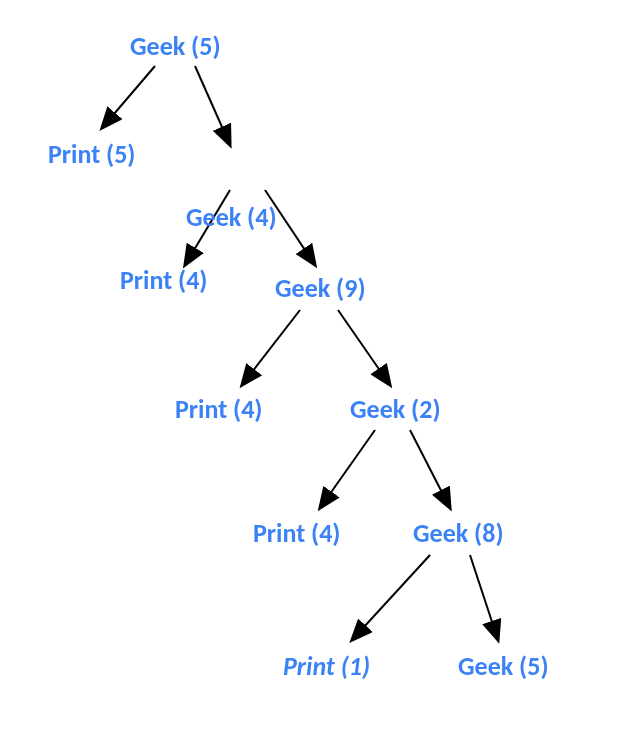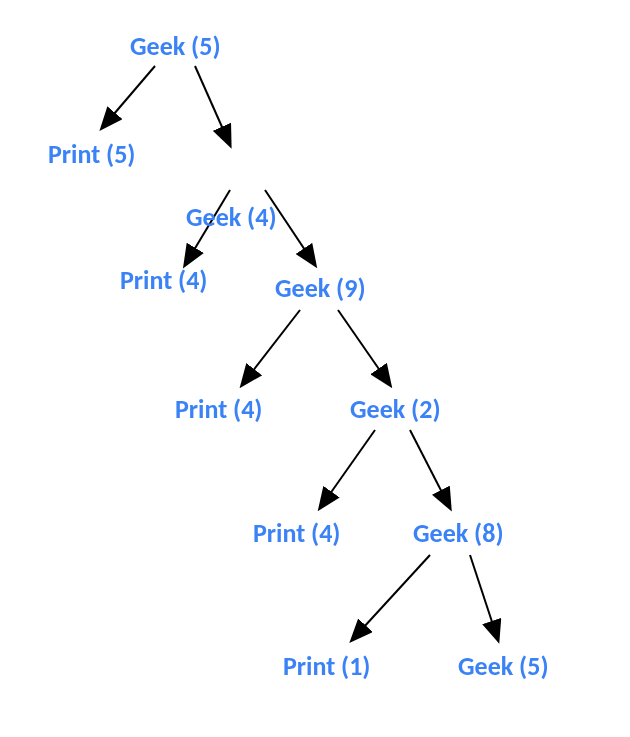--- a/index.html
+++ b/index.html
@@ -71,14 +71,14 @@
 
 <div class="node" style="left:130px; top:30px;">Geek (5)</div>
 <div class="node" style="left:48px; top:138px;">Print (5)</div>
 <div class="node" style="left:186px; top:153px;margin-top:48px;">Geek (4)</div>
 <div class="node" style="left:120px; top:264px;">Print (4)</div>
 <div class="node" style="left:275px; top:272px;">Geek (9)</div>
 <div class="node" style="left:175px; top:393px;">Print (4)</div>
 <div class="node" style="left:350px; top:393px;">Geek (2)</div>
 <div class="node" style="left:253px; top:517px;">Print (4)</div>
 <div class="node" style="left:413px; top:517px;">Geek (8)</div>
-<div class="node" style="left:283px; top:650px;">Print (1)</div>
+<div class="node" style="left:283px; top:650px;font-style:italic;">Print (1)</div>
 <div class="node" style="left:458px; top:650px;">Geek (5)</div>
 
 </body></html>

